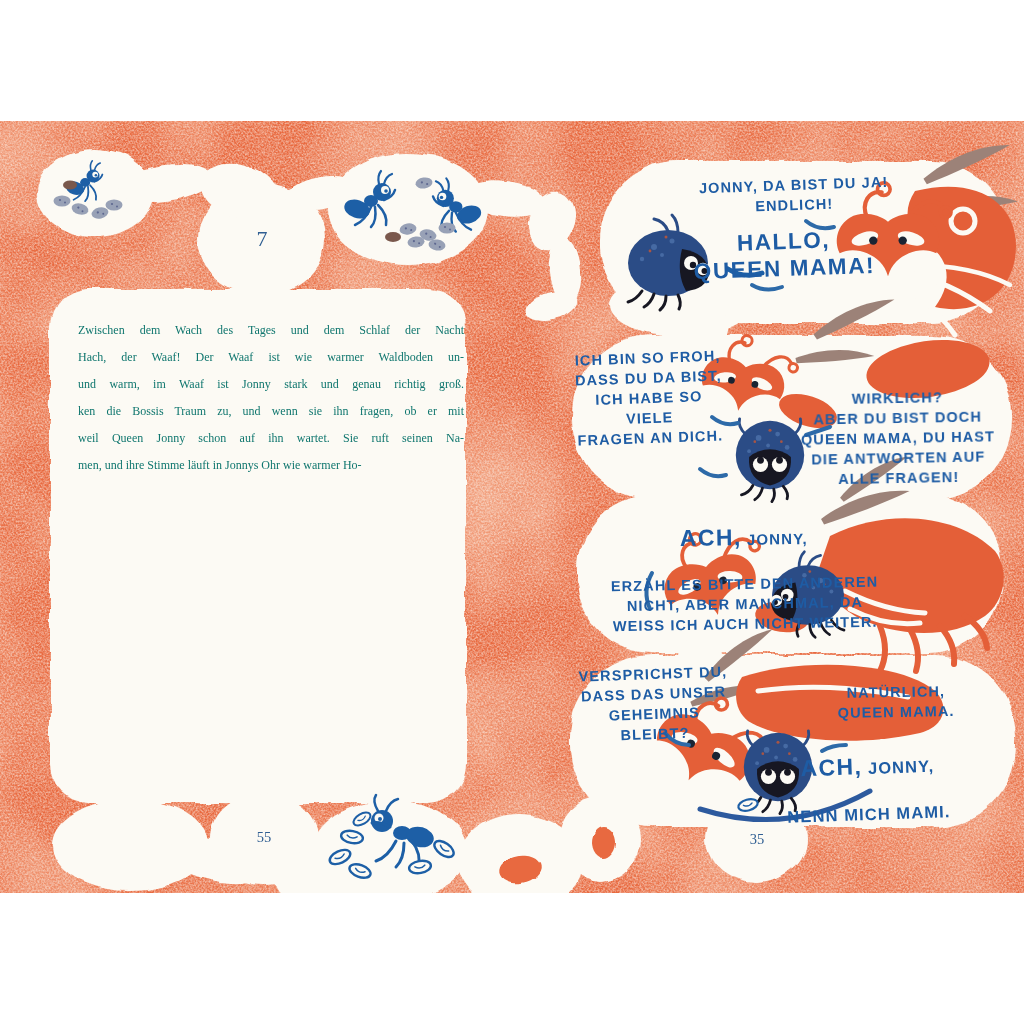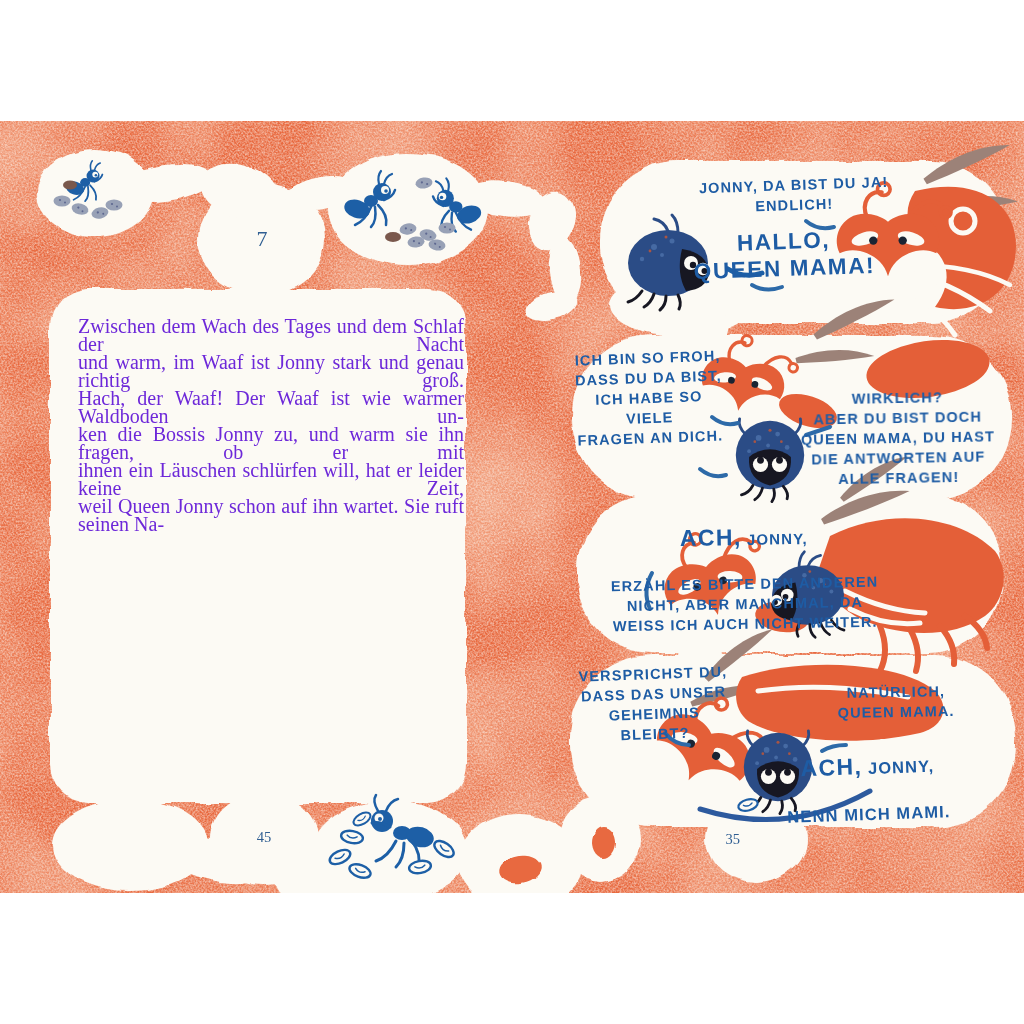--- a/index.html
+++ b/index.html
@@ -3,21 +3,21 @@
 <meta charset="utf-8">
 <style>
   html,body{margin:0;padding:0;background:#ffffff;}
   .canvas{position:relative;width:1024px;height:1024px;background:#ffffff;overflow:hidden;
           font-family:"Liberation Serif",serif;}
   .spread{position:absolute;left:0;top:121px;width:1024px;height:772px;overflow:hidden;}
   .spread svg{position:absolute;left:0;top:0;}
   .overlay{position:absolute;}
   .chapter{color:#2f5e92;font-size:22px;text-align:center;}
   .pagenum{color:#2f5e92;font-size:14.5px;text-align:center;}
-  .body-text{width:386px;color:#6d28d9;font-size:20px;line-height:18px;}
+  .body-text{width:386px;color:#0f766e;font-size:12px;line-height:27px;}
   .bline{text-align:justify;text-align-last:justify;}
   .bline:last-child{text-align-last:left;}
   .speech{font-family:"Liberation Sans",sans-serif;font-weight:700;color:#1e5ca4;
           letter-spacing:1.1px;white-space:pre-line;text-align:center;line-height:1.38;
           font-size:14.5px;}
   .r1{transform:rotate(-1deg);} .r2{transform:rotate(-2deg);}
   .big{font-size:22.5px;line-height:1.18;letter-spacing:1.6px;}
   .lead{font-size:23px;letter-spacing:1.4px;}
   .lead-rest{font-size:15px;} .lead-rest2{font-size:16.5px;}
   .cont2{font-size:16.5px;}
@@ -300,30 +300,30 @@
       <use href="#bean" transform="translate(444,728) rotate(35)"></use>
       <use href="#bean" transform="translate(352,716) rotate(10)"></use>
       <use href="#bean" transform="translate(362,698) rotate(-30) scale(0.85)"></use>
     </g>
   </svg>
 
   <div class="overlay chapter" style="left:238px;top:105px;width:48px;">7</div>
 
   <div class="overlay body-text" style="left:78px;top:196px;">
         <div class="bline">Zwischen dem Wach des Tages und dem Schlaf der Nacht</div>
+        <div class="bline">Hach, der Waaf! Der Waaf ist wie warmer Waldboden un-</div>
         <div class="bline">und warm, im Waaf ist Jonny stark und genau richtig groß.</div>
-        <div class="bline">Hach, der Waaf! Der Waaf ist wie warmer Waldboden un-</div>
-        <div class="bline">ken die Bossis Jonny zu, und warm sie ihn fragen, ob er mit</div>
-        <div class="bline">ihnen ein Läuschen schlürfen will, hat er leider keine Zeit,</div>
+        <div class="bline">ken die Bossis Traum zu, und wenn sie ihn fragen, ob er mit</div>
         <div class="bline">weil Queen Jonny schon auf ihn wartet. Sie ruft seinen Na-</div>
+        <div class="bline">men, und ihre Stimme läuft in Jonnys Ohr wie warmer Ho-</div>
       </div>
 
-  <div class="overlay pagenum" style="left:246px;top:708px;width:36px;">45</div>
-
-  <div class="overlay pagenum" style="left:704px;top:710px;width:36px;text-align:right;">35</div>
+  <div class="overlay pagenum" style="left:246px;top:708px;width:36px;">55</div>
+
+  <div class="overlay pagenum" style="left:739px;top:710px;width:36px;">35</div>
 
   <div class="overlay speech r2" style="left:688px;top:54px;width:212px;">JONNY, DA BIST DU JA!
 ENDLICH!</div>
 
   <div class="overlay speech big r2" style="left:662px;top:108px;width:244px;">HALLO,
 QUEEN MAMA!</div>
 
   <div class="overlay speech r2" style="left:570px;top:227px;width:158px;">ICH BIN SO FROH,
 DASS DU DA BIST,
 ICH HABE SO VIELE

